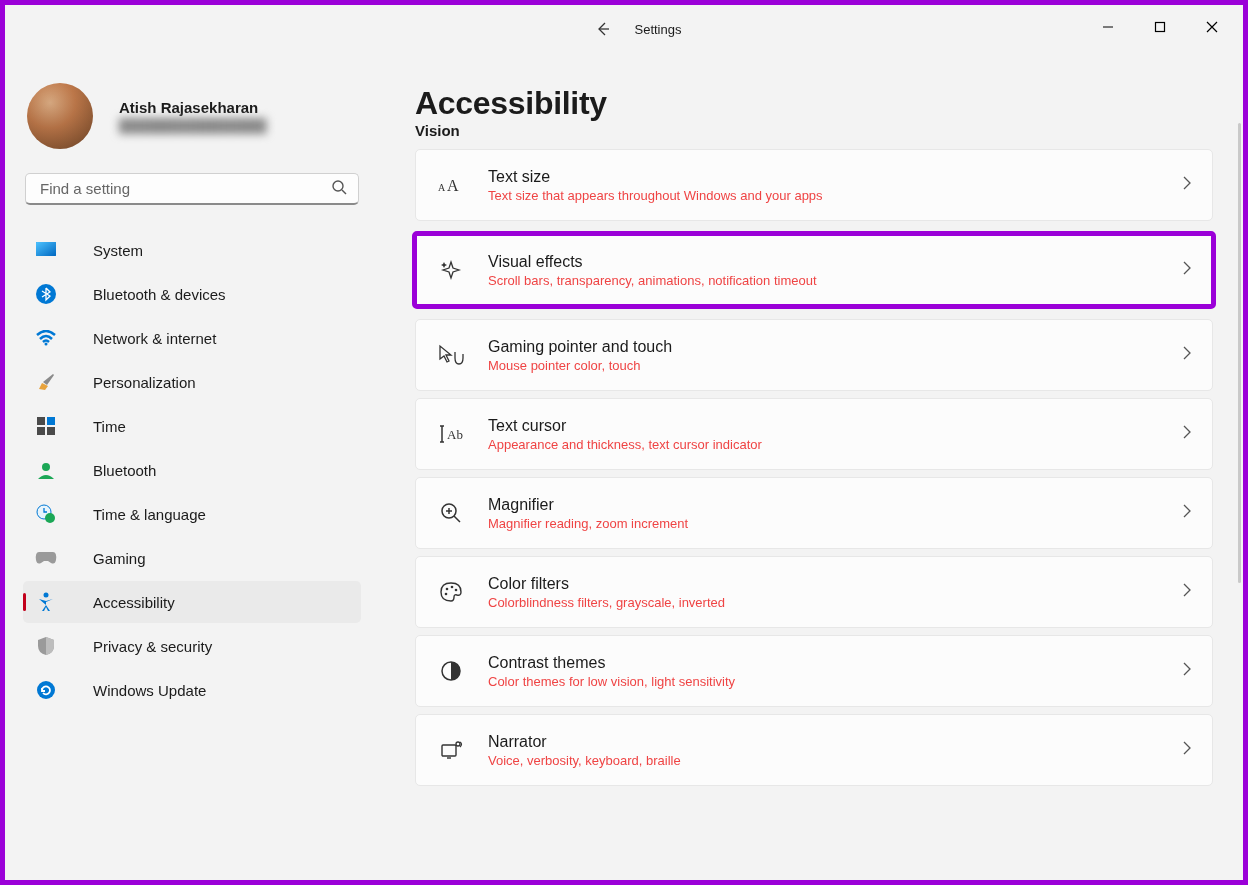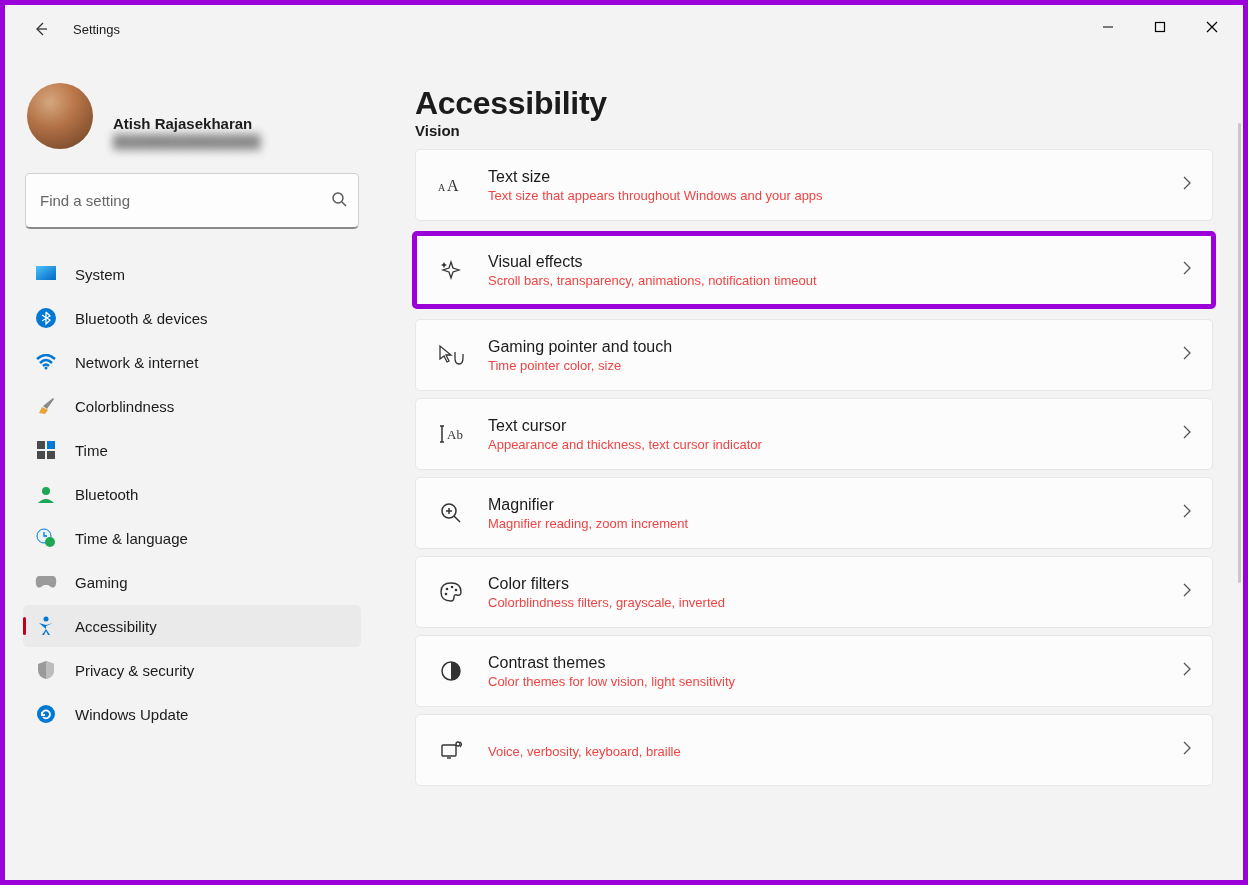--- a/index.html
+++ b/index.html
@@ -16,20 +16,21 @@
     height: 885px;
     border: 5px solid #9b00d8;
     background: #f3f3f3;
     position: relative;
   }
   .titlebar {
     height: 48px;
     display: flex;
     align-items: center;
     padding: 0 0 0 20px;
+    justify-content: center;
   }
   .tb-back {
     width: 32px; height: 32px;
     display: flex; align-items:center; justify-content:center;
     cursor: pointer;
   }
   .tb-title {
     margin-left: 16px;
     font-size: 13px;
     color: #1b1b1b;
@@ -52,22 +53,22 @@
     left: 0; right: 0; bottom: 0;
   }
   .sidebar {
     width: 370px;
     padding: 16px 14px 0 18px;
     display:flex;
     flex-direction: column;
   }
   .user-block {
     display:flex;
-    align-items:flex-end;
-    gap: 20px;
+    align-items:center;
+    gap: 26px;
     padding: 4px 4px 16px 4px;
   }
   .avatar {
     width: 66px; height: 66px;
     border-radius: 50%;
     background: radial-gradient(circle at 35% 30%, #e6b58a 0%, #c97f4e 40%, #7a4b2a 100%);
     flex-shrink:0;
     position:relative;
     overflow:hidden;
   }
@@ -83,40 +84,40 @@
     margin-top:2px;
     filter: blur(4px);
     user-select:none;
   }
   .search-wrap {
     margin: 8px 2px 16px 2px;
     position: relative;
   }
   .search-input {
     width: 100%;
-    height: 56px;
+    height: 32px;
     border: 1px solid #d0d0d0;
     border-bottom: 2px solid #8a8a8a;
     border-radius: 5px;
     background: #fdfdfd;
     padding: 0 42px 0 14px;
     font-size: 15px;
     color:#14532d;
   }
   .search-input::placeholder{ color:#666; }
   .search-icon {
     position:absolute;
     right: 12px; top: 50%;
     transform: translateY(-50%);
     color:#555;
   }
   .nav-list { display:flex; flex-direction:column; gap: 2px; margin-top: 8px; }
   .nav-item {
     display:flex; align-items:center;
-    gap: 18px;
+    gap: 36px;
     height: 42px;
     padding: 0 12px;
     border-radius: 5px;
     cursor:pointer;
     font-size: 15px;
     color:#1b1b1b;
     position:relative;
   }
   .nav-item.active {
     background: #eaeaea;
@@ -278,21 +279,21 @@
             </span>
           <span>Network &amp; internet</span>
         </div>
         <div class="nav-item">
           <span class="nav-icon">
               <svg width="20" height="20" viewBox="0 0 20 20">
                 <path d="M3 17 L6 11 L12 14 L9 18 Z" fill="#e8a33d"></path>
                 <path d="M7 10 L17 2 L18 3 L11 13 Z" fill="#8a8a8a"></path>
               </svg>
             </span>
-          <span>Colorblindness</span>
+          <span>Personalization</span>
         </div>
         <div class="nav-item">
           <span class="nav-icon">
               <svg width="20" height="20" viewBox="0 0 20 20">
                 <rect x="1" y="1" width="8" height="8" fill="#4a4a4a"></rect>
                 <rect x="11" y="1" width="8" height="8" fill="#0078d4"></rect>
                 <rect x="1" y="11" width="8" height="8" fill="#4a4a4a"></rect>
                 <rect x="11" y="11" width="8" height="8" fill="#4a4a4a"></rect>
               </svg>
             </span>
@@ -396,21 +397,21 @@
 
         <div class="card">
           <span class="card-icon">
               <svg width="26" height="22" viewBox="0 0 26 22">
                 <path d="M2 2 L2 15 L6 12 L9 18 L11 17 L8 11 L13 11 Z" fill="none" stroke="#333" stroke-width="1.3"></path>
                 <path d="M17 8 V14 Q17 20 21 20 Q25 20 25 14 V10" fill="none" stroke="#333" stroke-width="1.3"></path>
               </svg>
             </span>
           <div class="card-text">
             <div class="card-title">Gaming pointer and touch</div>
-            <div class="card-desc">Time pointer color, size</div>
+            <div class="card-desc">Mouse pointer color, touch</div>
           </div>
           <span class="chevron"><svg width="10" height="14">
                 <path d="M2 1 L8 7 L2 13" fill="none" stroke="#555" stroke-width="1.3"></path>
               </svg></span>
         </div>
 
         <div class="card">
           <span class="card-icon">
               <svg width="26" height="20" viewBox="0 0 26 20">
                 <path d="M4 2 V18 M2 2 H6 M2 18 H6" stroke="#333" stroke-width="1.5" fill="none"></path>
@@ -481,20 +482,21 @@
         <div class="card">
           <span class="card-icon">
               <svg width="24" height="22" viewBox="0 0 24 22">
                 <rect x="3" y="6" width="14" height="11" rx="1" fill="none" stroke="#333" stroke-width="1.4"></rect>
                 <path d="M8 19 H12" stroke="#333" stroke-width="1.4"></path>
                 <circle cx="19" cy="5" r="2" fill="none" stroke="#333" stroke-width="1.3"></circle>
                 <path d="M21 3 Q24 5 21 8" fill="none" stroke="#333" stroke-width="1.2"></path>
               </svg>
             </span>
           <div class="card-text">
+            <div class="card-title">Narrator</div>
             <div class="card-desc">Voice, verbosity, keyboard, braille</div>
           </div>
           <span class="chevron"><svg width="10" height="14">
                 <path d="M2 1 L8 7 L2 13" fill="none" stroke="#555" stroke-width="1.3"></path>
               </svg></span>
         </div>
 
       </div>
 
       <div class="scroll-track"></div>

